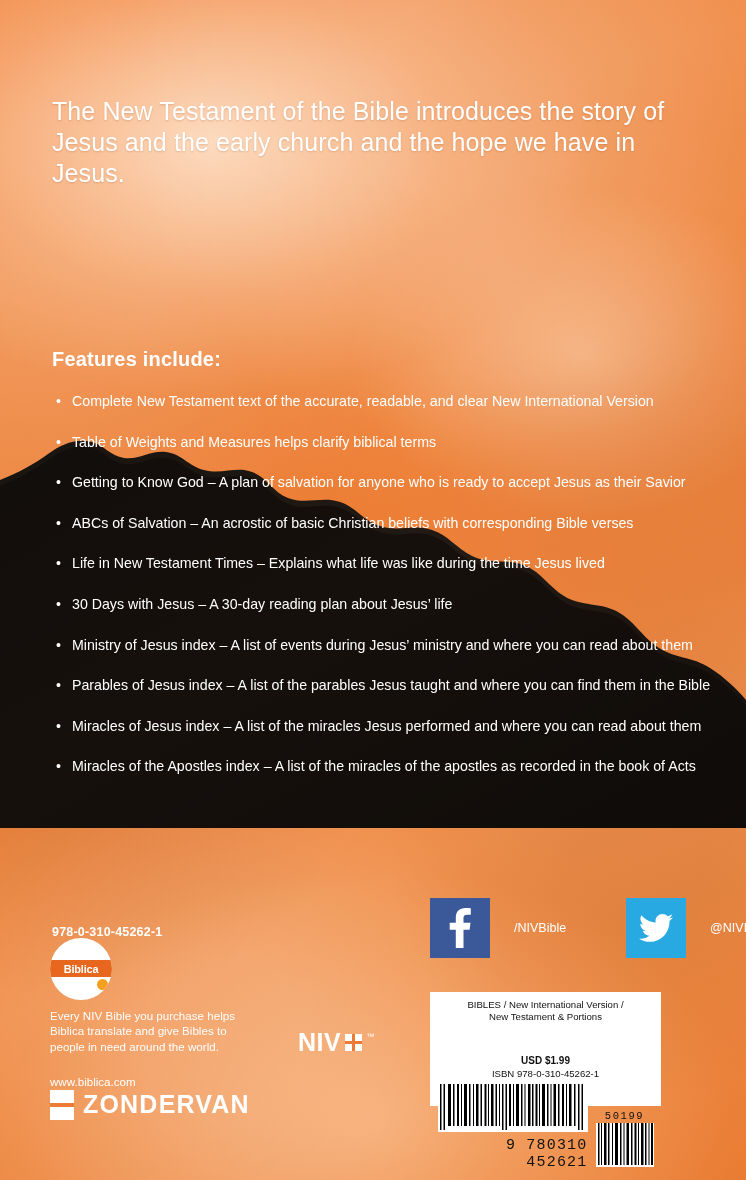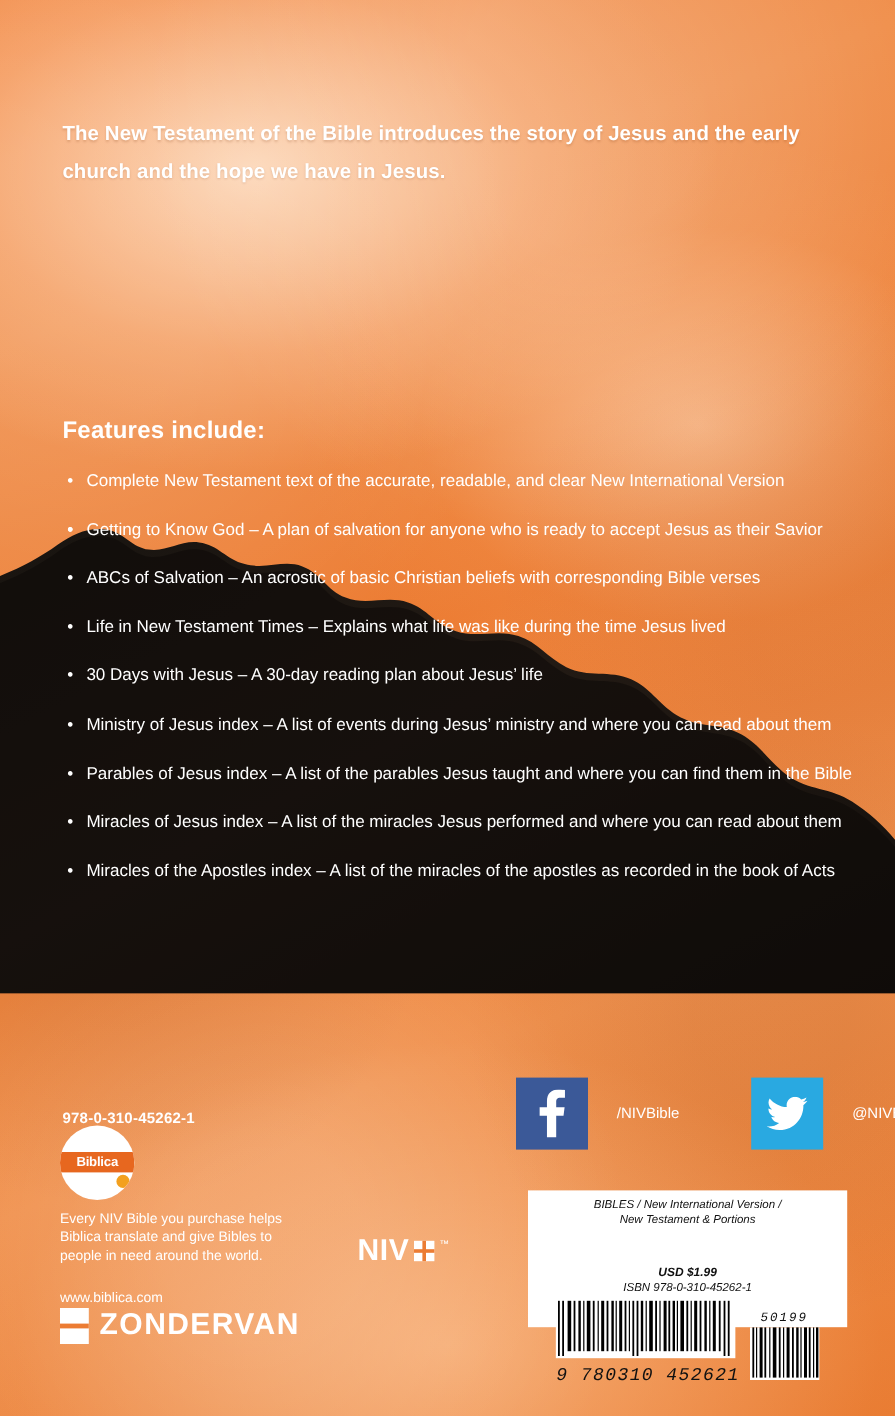--- a/index.html
+++ b/index.html
@@ -57,23 +57,23 @@
     z-index: 2;
   }
 
   
   .headline {
     position: absolute;
     left: 52px;
     top: 96px;
     width: 646px;
     color: #ffffff;
-    font-size: 17px;
+    font-size: 25px;
     line-height: 31px;
-    font-weight: 700;
+    font-weight: 400;
     letter-spacing: 0.1px;
     text-shadow: 0 1px 2px rgba(120,50,10,0.20);
   }
 
   
   .features-title {
     position: absolute;
     left: 52px;
     top: 348px;
     color: #ffffff;
@@ -274,27 +274,26 @@
   }
   .social-label {
     color: #ffffff;
     font-size: 12.5px;
   }
   .social-gap { width: 40px; }
 
   
   .barcode-panel {
     position: absolute;
-    left: 440px;
+    left: 430px;
     top: 992px;
-    width: 266px;
+    width: 231px;
     height: 114px;
     background: #ffffff;
     padding: 0;
-    font-style: italic;
   }
   .bc-head {
     text-align: center;
     color: #111;
     font-size: 9.6px;
     line-height: 12.4px;
     padding-top: 7px;
   }
   .bc-price {
     text-align: center;
@@ -393,21 +392,21 @@
     </svg>
   </div>
 
   <div class="content">
 
     <div class="headline">The New Testament of the Bible introduces the story of Jesus and the early church and the hope we have in Jesus.</div>
 
     <div class="features-title">Features include:</div>
     <ul class="features-list">
       <li><span class="bullet">•</span><span>Complete New Testament text of the accurate, readable, and clear New International Version</span></li>
-      <li><span class="bullet">•</span></li>
+      <li><span class="bullet">•</span><span>Table of Weights and Measures helps clarify biblical terms</span></li>
       <li><span class="bullet">•</span><span>Getting to Know God – A plan of salvation for anyone who is ready to accept Jesus as their Savior</span></li>
       <li><span class="bullet">•</span><span>ABCs of Salvation – An acrostic of basic Christian beliefs with corresponding Bible verses</span></li>
       <li><span class="bullet">•</span><span>Life in New Testament Times – Explains what life was like during the time Jesus lived</span></li>
       <li><span class="bullet">•</span><span>30 Days with Jesus – A 30-day reading plan about Jesus’ life</span></li>
       <li><span class="bullet">•</span><span>Ministry of Jesus index – A list of events during Jesus’ ministry and where you can read about them</span></li>
       <li><span class="bullet">•</span><span>Parables of Jesus index – A list of the parables Jesus taught and where you can find them in the Bible</span></li>
       <li><span class="bullet">•</span><span>Miracles of Jesus index – A list of the miracles Jesus performed and where you can read about them</span></li>
       <li><span class="bullet">•</span><span>Miracles of the Apostles index – A list of the miracles of the apostles as recorded in the book of Acts</span></li>
     </ul>
 

